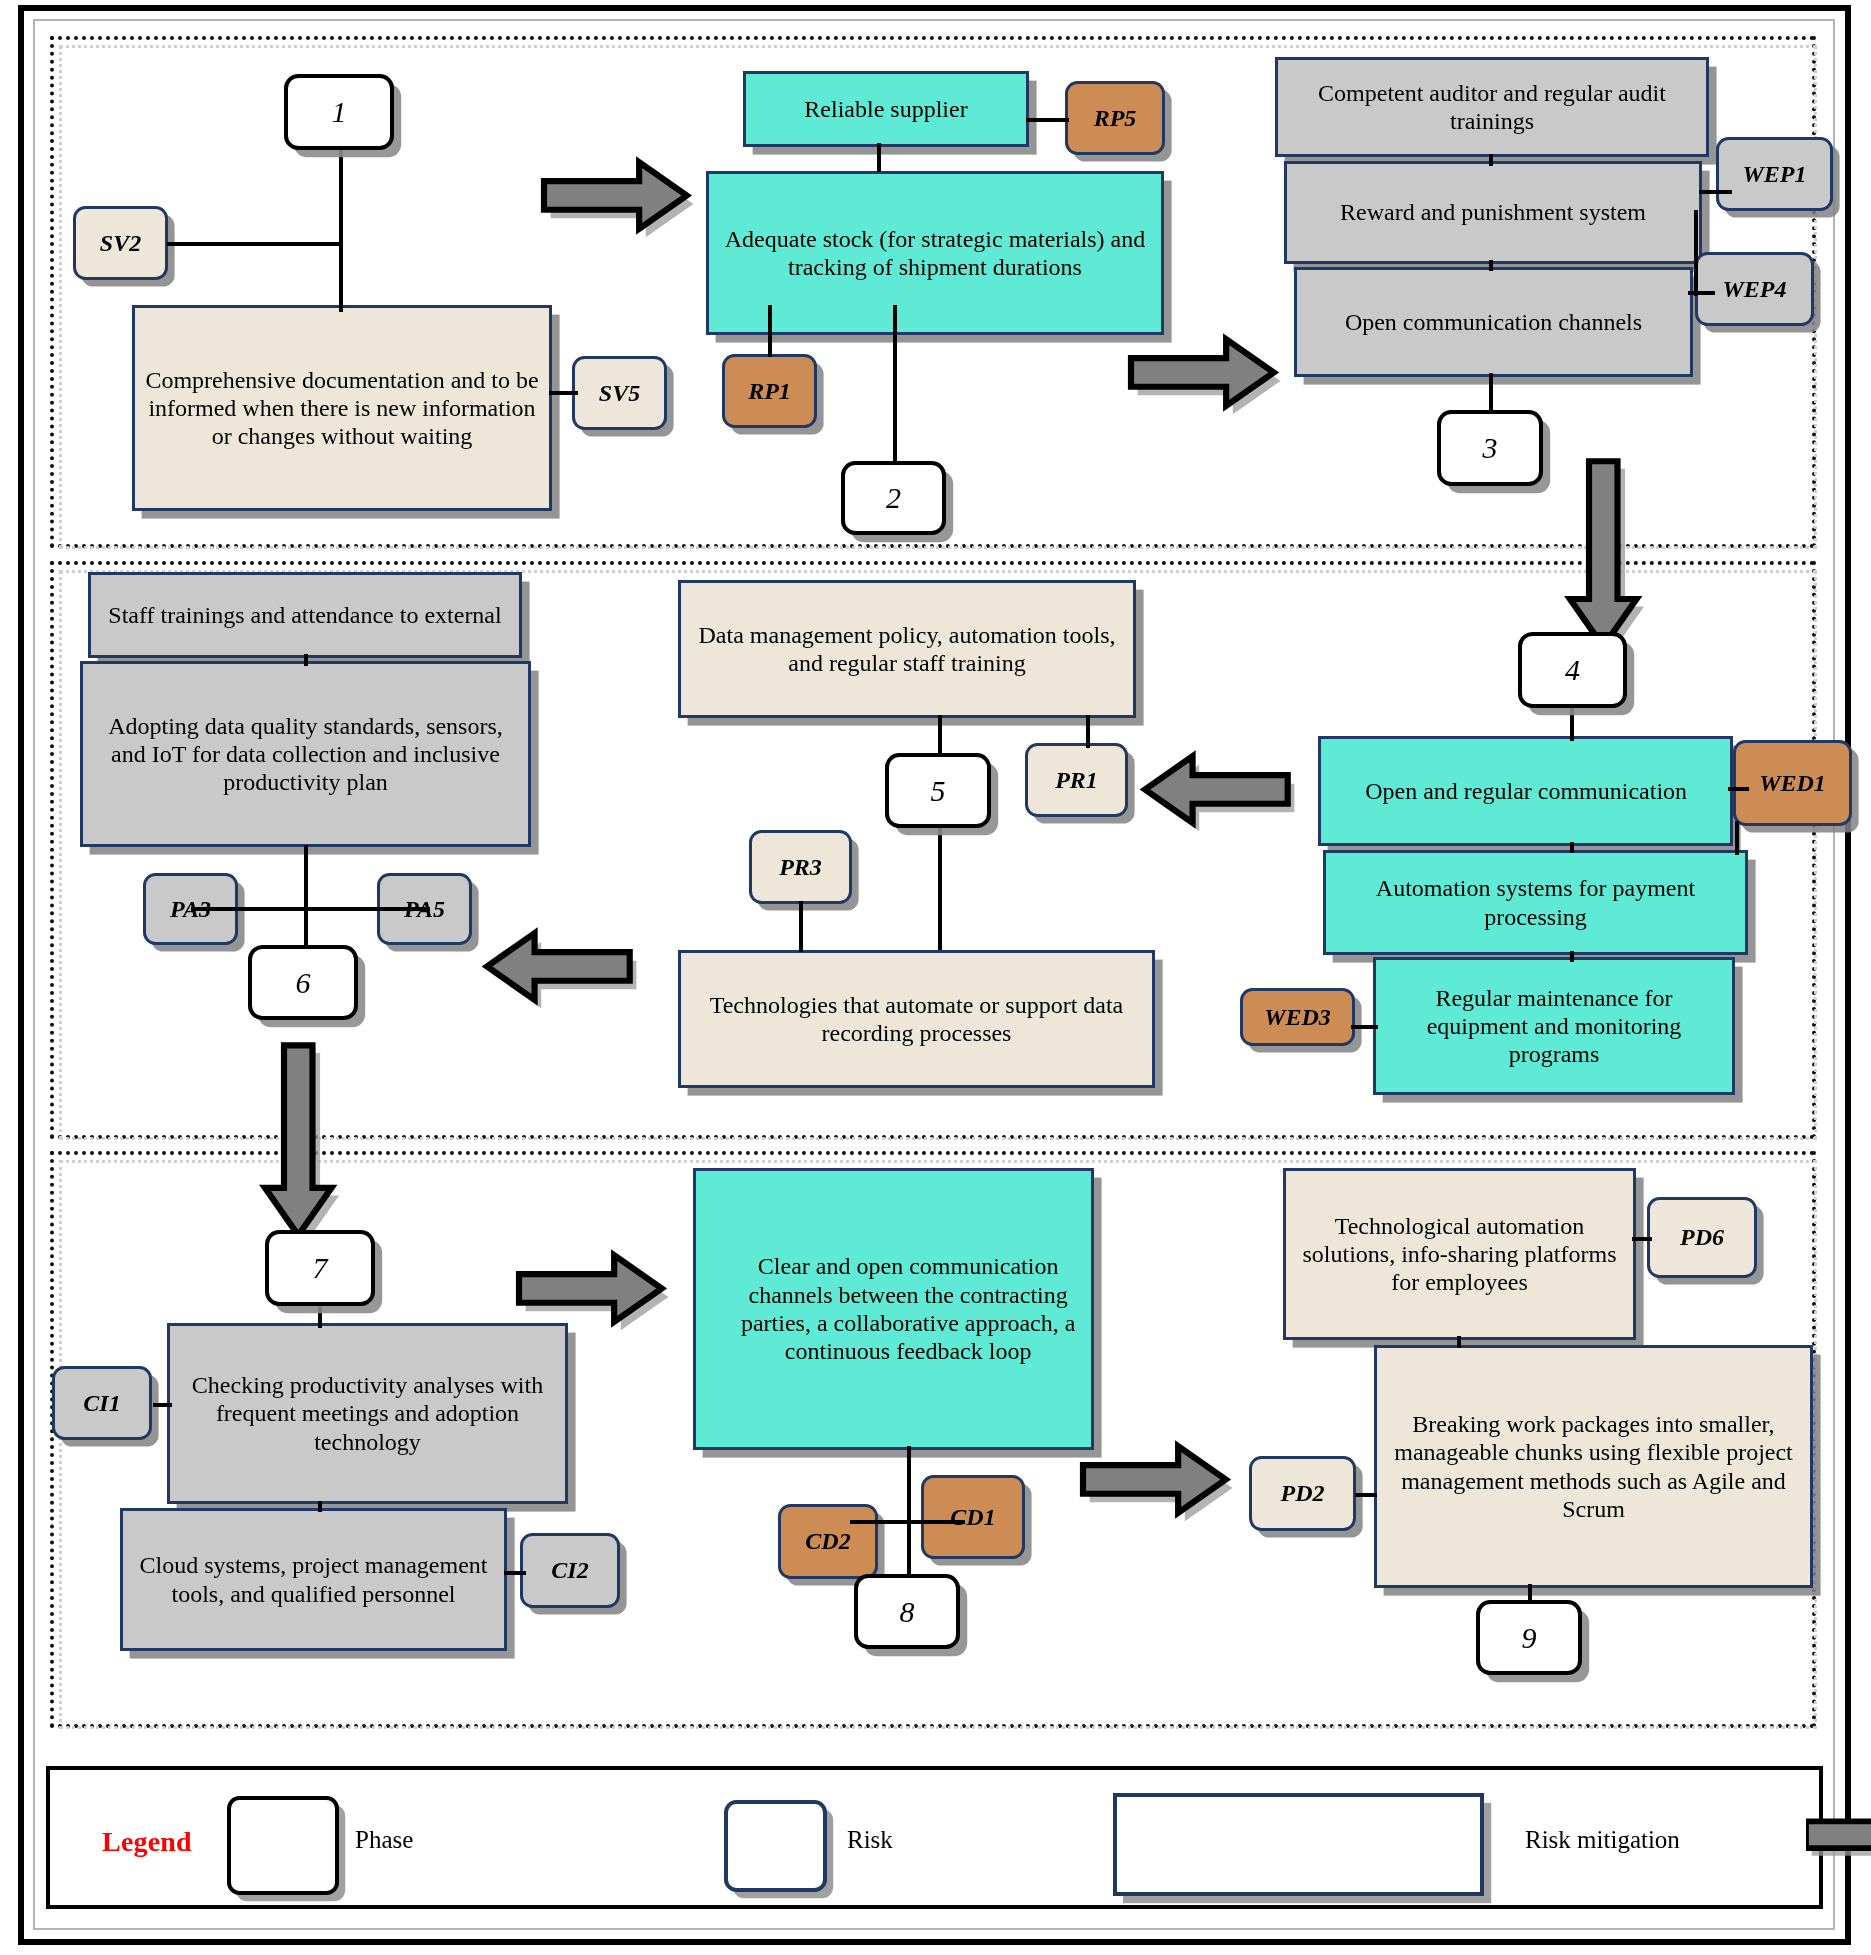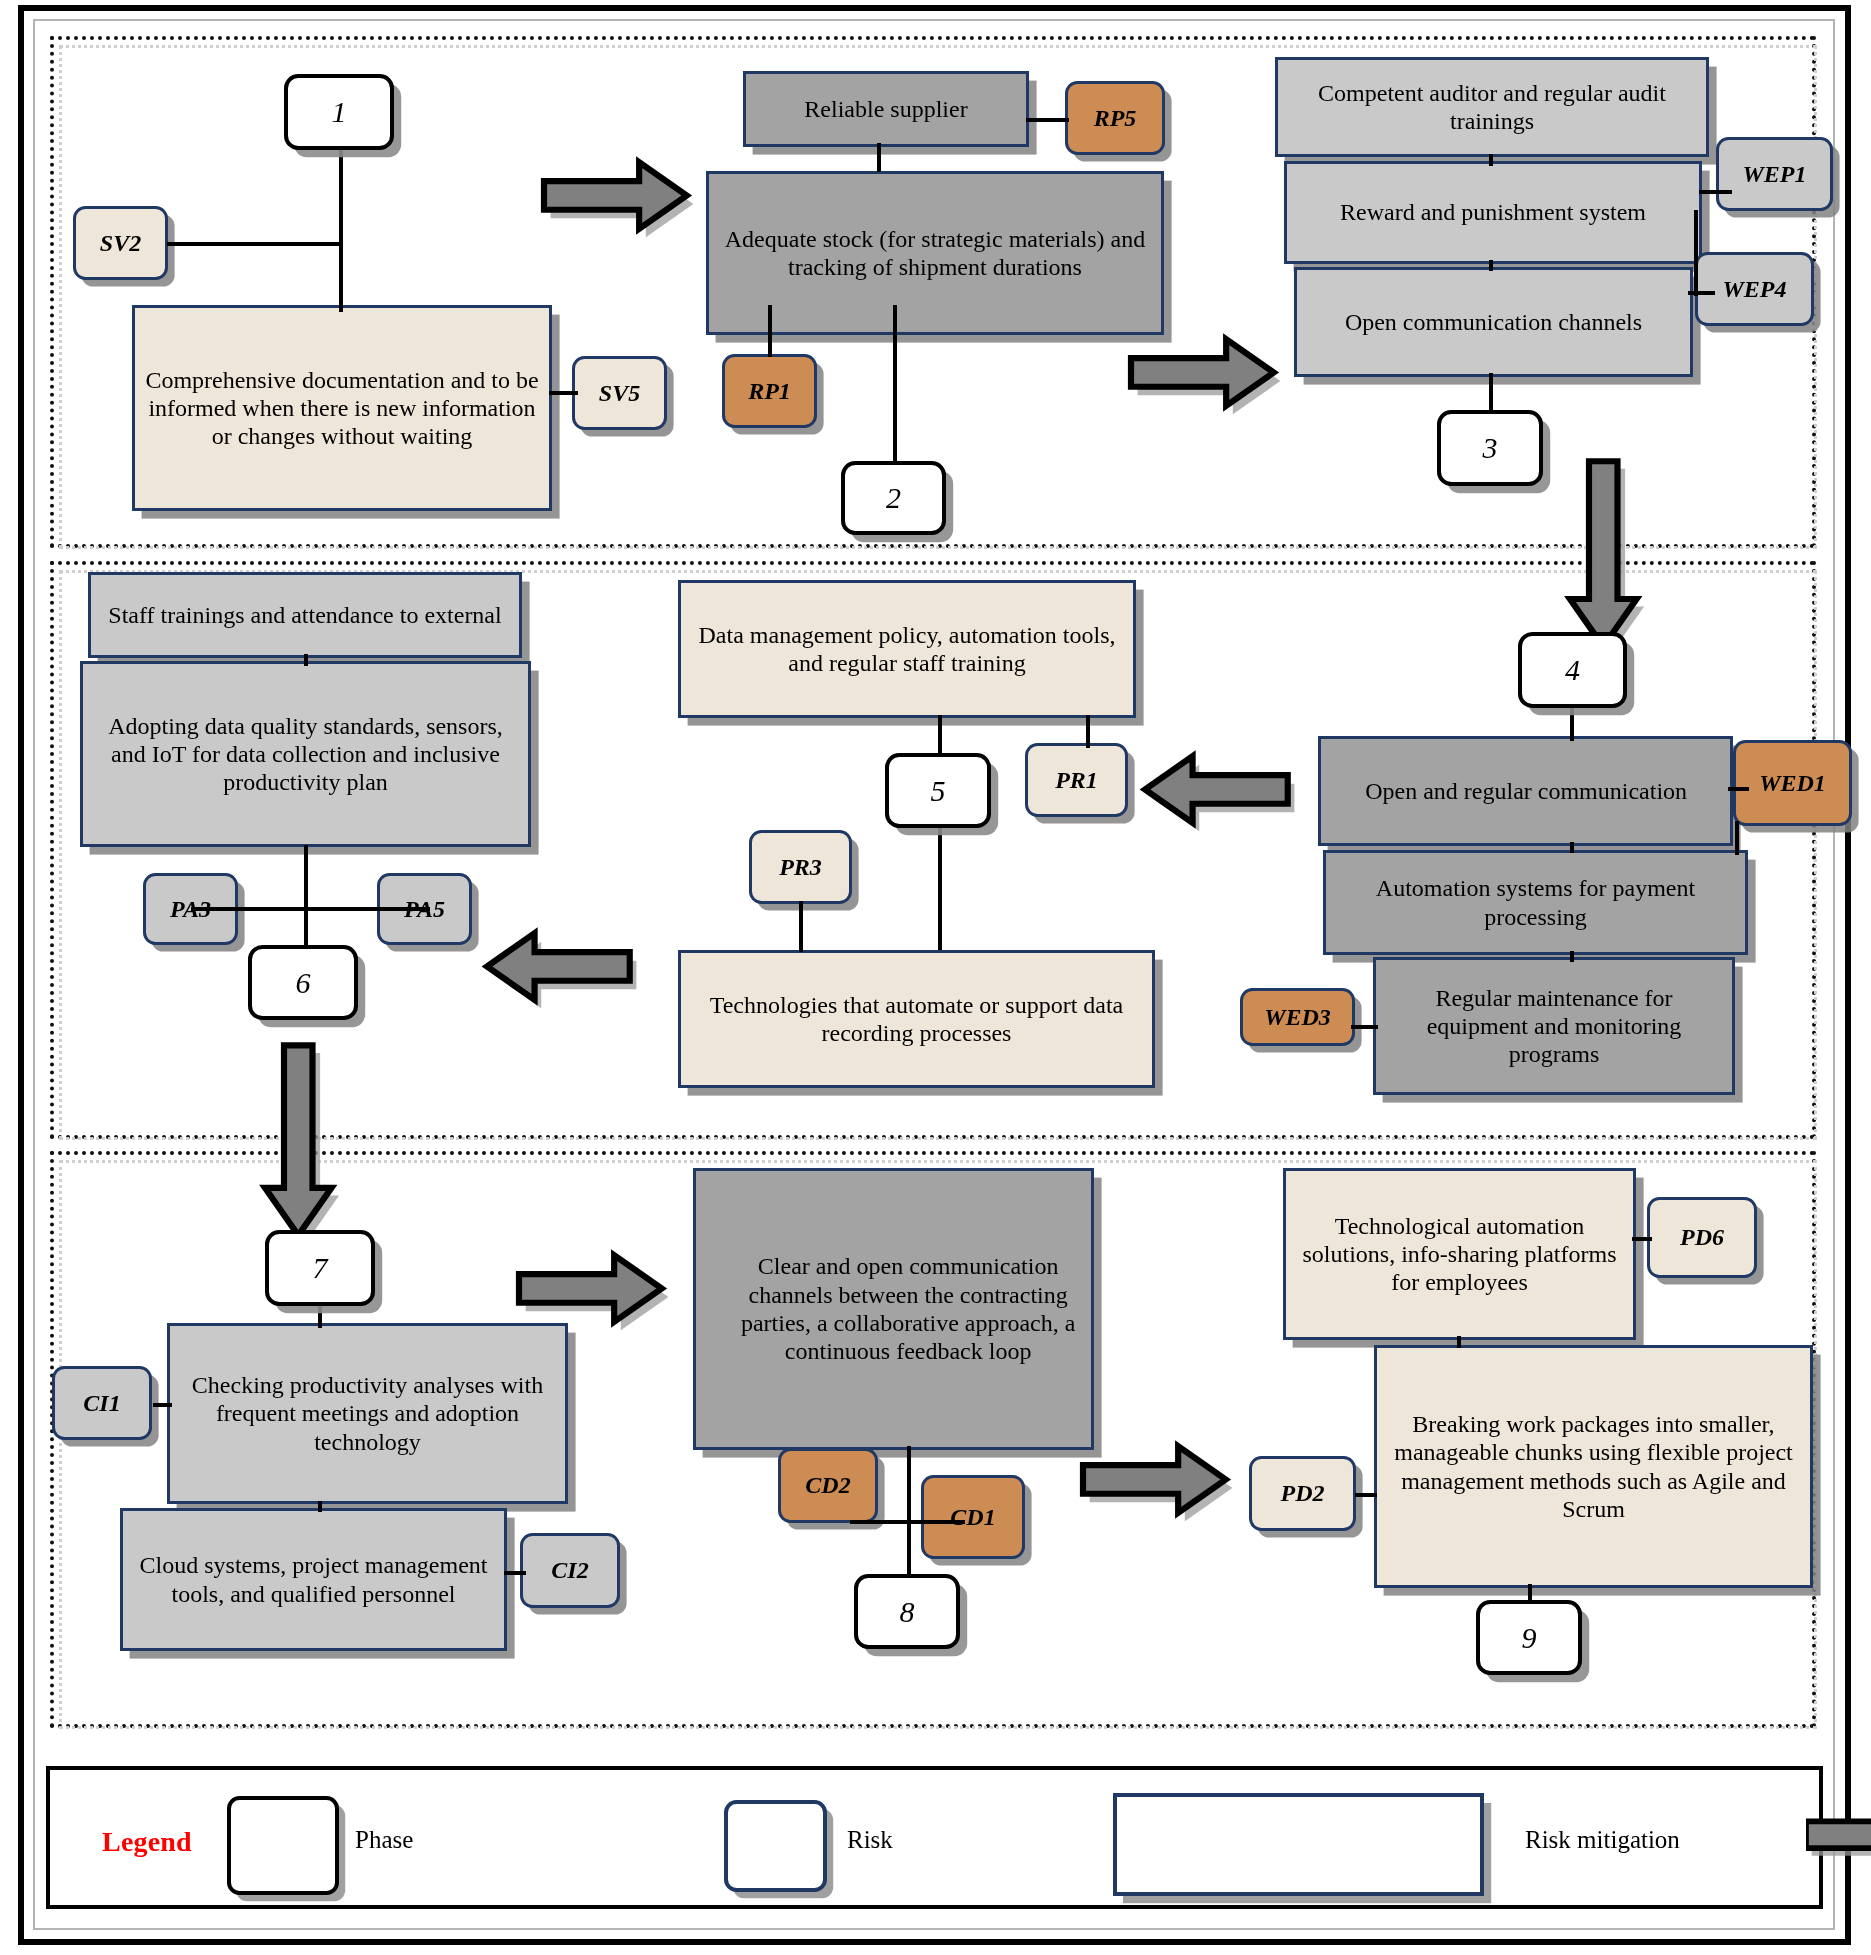--- a/index.html
+++ b/index.html
@@ -46,21 +46,21 @@
     border:3.3px solid #1f3864;
     display:flex;align-items:center;justify-content:center;
     text-align:center;
     font-size:24px;line-height:1.18;
     color:#000000;
     padding:3.8px 6.7px;
     box-shadow:8.6px 8.6px 0 -1px rgba(130,130,130,.85);
   }
   .proc.cream{background:#efe6da;}
   .proc.gray{background:#c9c9c9;}
-  .proc.orange{background:#a3a3a3;}
+  .proc.orange{background:#5eead4;}
 
   .risk{
     position:absolute;
     box-sizing:border-box;
     border:3.3px solid #1f3864;
     border-radius:12.4px;
     display:flex;align-items:center;justify-content:center;
     font-size:24px;font-style:italic;font-weight:700;
     color:#000000;
     box-shadow:7.6px 7.6px 0 -1px rgba(130,130,130,.85);
@@ -305,21 +305,21 @@
       </g>
       <polygon points="0,40 200,40 200,0 300,70 200,140 200,100 0,100" fill="#808080" stroke="#000000" stroke-width="13" stroke-linejoin="miter"></polygon>
     </svg>
   </div>
 
   <div class="proc orange" style="left:693px;top:1168px;width:401px;height:282px;padding-left:36px;">Clear and open communication channels between the contracting parties, a collaborative approach, a continuous feedback loop</div>
 
   <div class="conn v" style="left:907px;top:1446px;height:162px;"></div>
   <div class="conn h" style="left:850px;top:1520px;width:115px;"></div>
 
-  <div class="risk orange" style="left:778px;top:1448px;width:100px;height:75px;">CD2</div>
+  <div class="risk orange" style="left:778px;top:1504px;width:100px;height:75px;">CD2</div>
   <div class="risk orange" style="left:921px;top:1475px;width:104px;height:84px;">CD1</div>
 
   <div class="phase" style="left:854px;top:1574px;width:106px;height:75px;">8</div>
 
   <div class="barrow" style="left:1083px;top:1446px;">
     <svg width="157" height="86" viewBox="0 0 330 180">
       <g transform="translate(14,18)">
         <polygon points="0,40 200,40 200,0 300,70 200,140 200,100 0,100" fill="#9a9a9a" opacity=".75"></polygon>
       </g>
       <polygon points="0,40 200,40 200,0 300,70 200,140 200,100 0,100" fill="#808080" stroke="#000000" stroke-width="13" stroke-linejoin="miter"></polygon>

